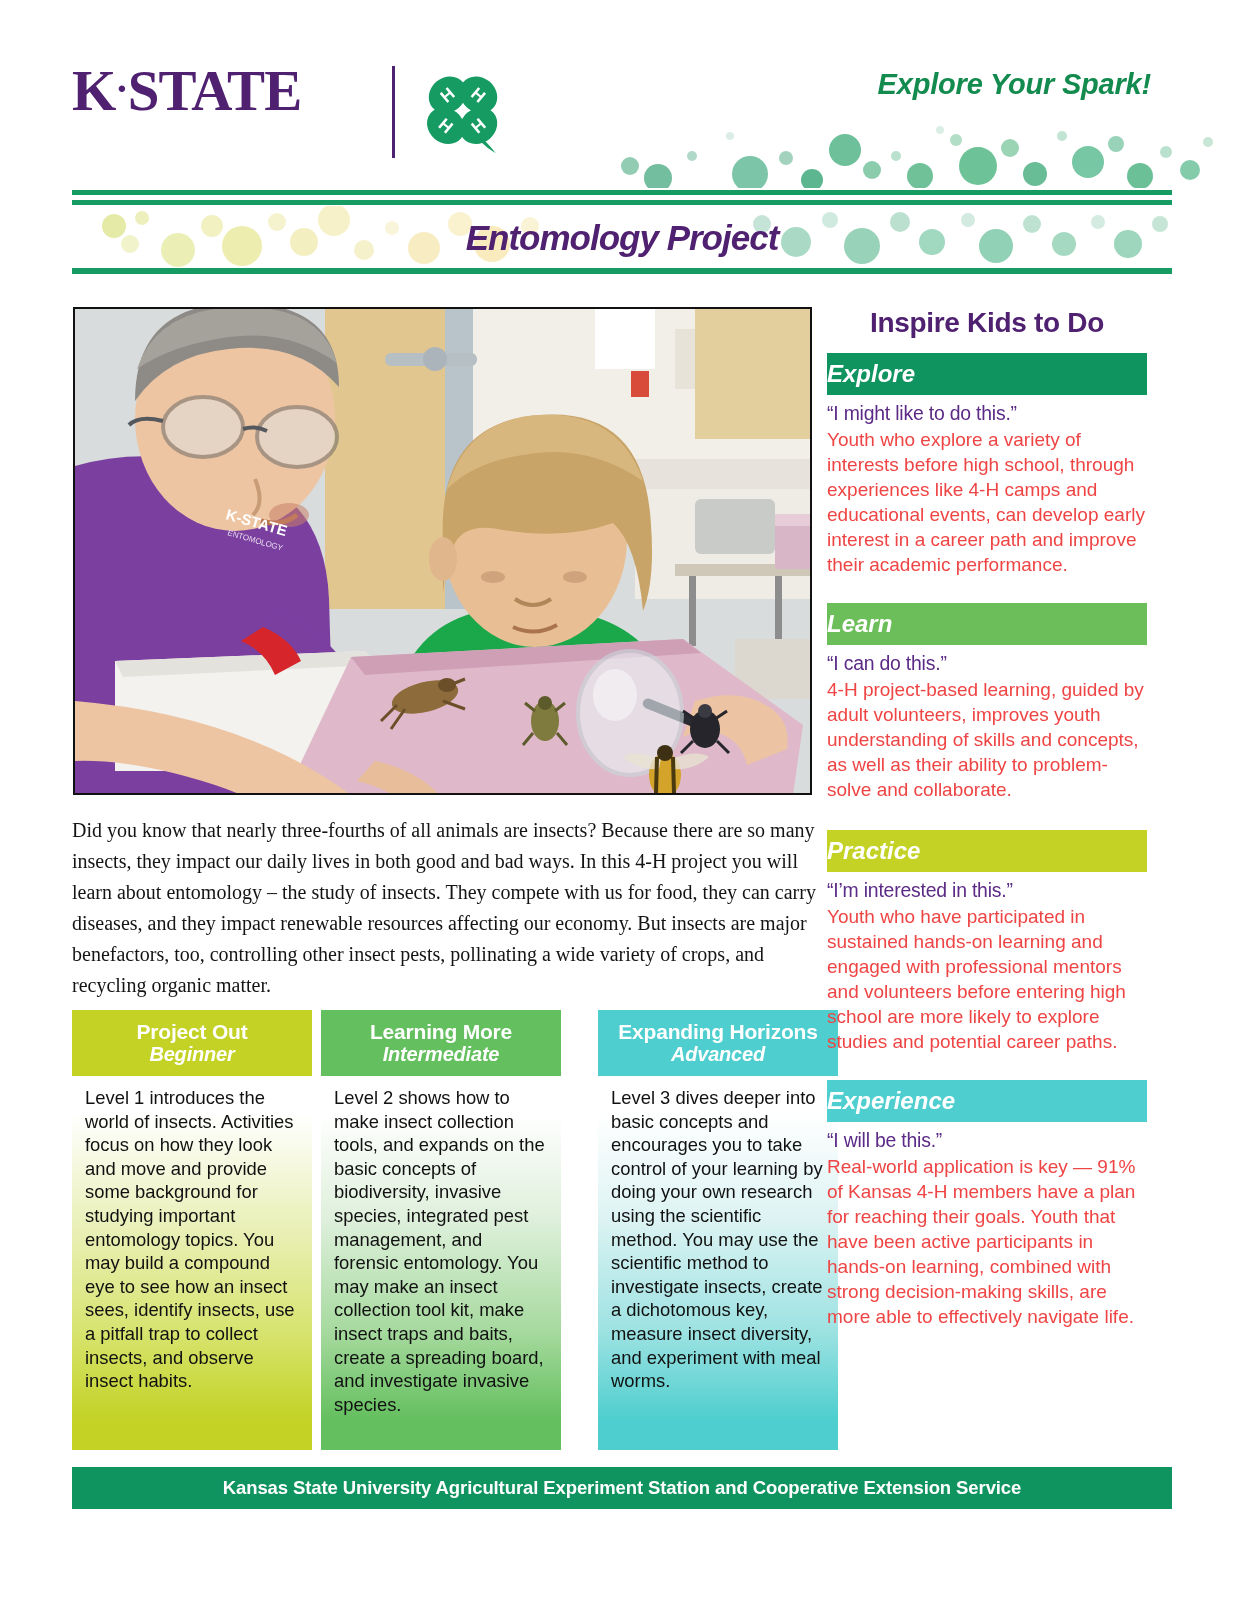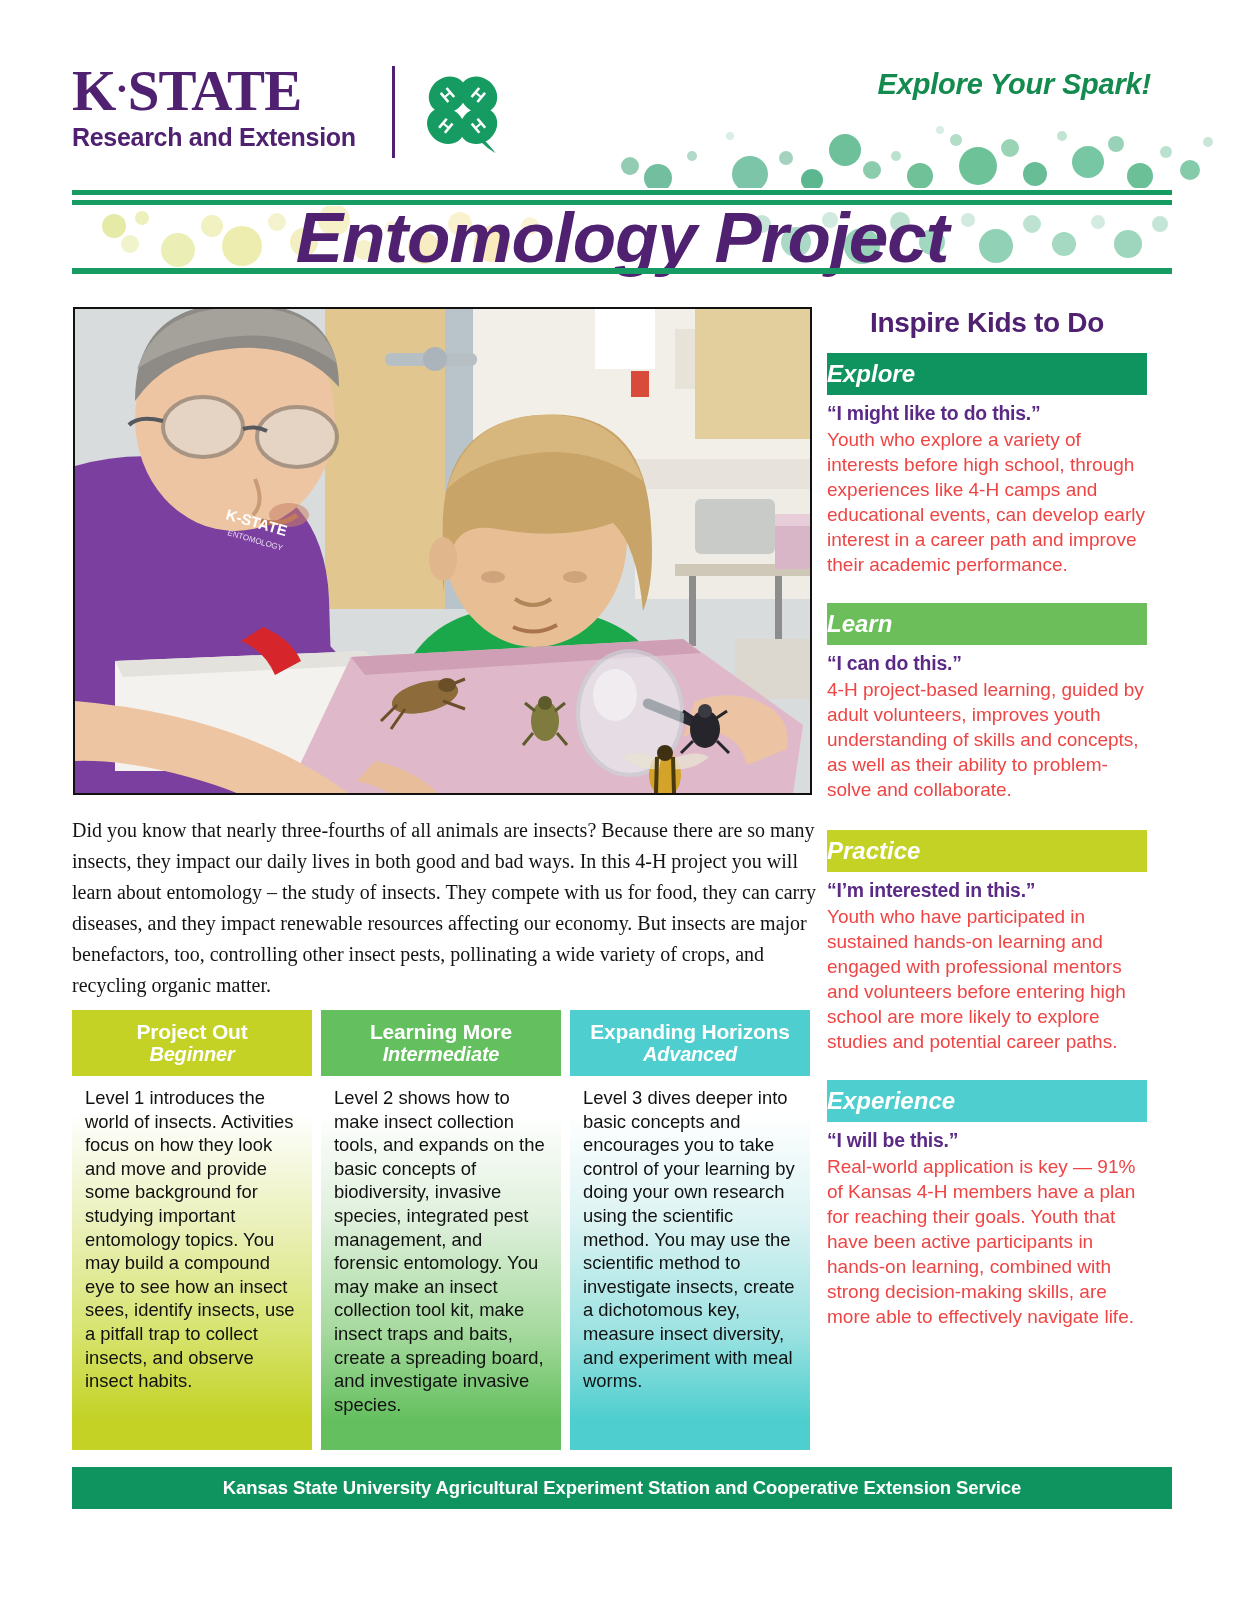--- a/index.html
+++ b/index.html
@@ -38,21 +38,21 @@
   .rule{position:absolute;left:72px;width:1100px;background:#169b62;}
   .r1{top:190px;height:5px;}
   .r2{top:200px;height:5px;}
   .r3{top:268px;height:6px;}
   .title-band{position:absolute;left:72px;top:206px;width:1100px;height:62px;overflow:hidden;}
   .title{
     position:absolute;left:0;top:200px;width:1100px;height:68px;
     text-align:center;line-height:68px;
     font-family:"Liberation Sans",sans-serif;
     font-style:italic;font-weight:bold;color:#4f2170;
-    font-size:71px;letter-spacing:-1px;
+    font-size:35px;letter-spacing:-1px;
   }
   .title-holder{position:absolute;left:72px;top:204px;width:1100px;height:66px;}
 
   
   .photo{
     position:absolute;left:73px;top:307px;width:735px;height:484px;
     border:2px solid #111;overflow:hidden;background:#cfd3d6;
   }
 
   
@@ -61,21 +61,21 @@
     font-family:"Liberation Serif",serif;
     font-size:20px;line-height:31px;color:#141414;
     text-align:left;
   }
 
   
   .cols{position:absolute;left:72px;top:1010px;width:745px;height:440px;}
   .col{position:absolute;top:0;width:240px;height:440px;}
   .col.c1{left:0;}
   .col.c2{left:249px;}
-  .col.c3{left:498px;border-radius:20px;}
+  .col.c3{left:526px;border-radius:20px;}
   .col-head{
     height:66px;color:#fff;text-align:center;
     display:flex;flex-direction:column;justify-content:center;
     line-height:1.08;
   }
   .ch-1{font-weight:bold;font-size:21px;letter-spacing:-.2px;}
   .ch-2{font-weight:bold;font-style:italic;font-size:20px;letter-spacing:-.2px;}
   .col-body{
     height:374px;padding:10px 13px 0 13px;box-sizing:border-box;
     font-size:18.4px;line-height:23.6px;color:#111;
@@ -93,21 +93,21 @@
     font-weight:bold;color:#4f2170;font-size:28px;
     text-align:center;letter-spacing:-.3px;margin-bottom:14px;
   }
   .sec{margin-bottom:4px;}
   .sec-band{
     height:42px;display:flex;align-items:center;
     padding-left:0;box-sizing:border-box;
     color:#ffffff;font-style:italic;font-weight:bold;font-size:24px;
   }
   .sec-quote{
-    color:#5b2a86;font-weight:bold;font-size:19.4px;
+    color:#5b2a86;font-weight:normal;font-size:19.4px;
     margin-top:7px;letter-spacing:-.2px;
   }
   .sec-text{font-size:19px;line-height:25px;color:#ef4444;margin-top:2px;}
   .sp-explore{margin-bottom:26px;}
   .sp-learn{margin-bottom:28px;}
   .sp-practice{margin-bottom:26px;}
 
   
   .footer{
     position:absolute;left:72px;top:1467px;width:1100px;height:42px;
@@ -116,21 +116,20 @@
   }
 </style>
 </head>
 <body>
 
 <div class="page">
 
   <div class="header">
     <div class="logo-wrap">
       <div class="kstate"><span>K</span><span class="dot">·</span><span>STATE</span></div>
-      <div class="rande">Research and Extension</div>
     </div>
     <div class="logo-div"></div>
 
     <svg class="clover" viewBox="0 0 100 100">
       <g fill="#169b62">
         <ellipse cx="32" cy="30" rx="23" ry="20" transform="rotate(-40 32 30)"></ellipse>
         <ellipse cx="68" cy="30" rx="23" ry="20" transform="rotate(40 68 30)"></ellipse>
         <ellipse cx="30" cy="66" rx="23" ry="20" transform="rotate(40 30 66)"></ellipse>
         <ellipse cx="68" cy="66" rx="23" ry="20" transform="rotate(-40 68 66)"></ellipse>
         <path d="M72 80 q10 10 16 18 q-9 -5 -18 -14 Z"></path>

